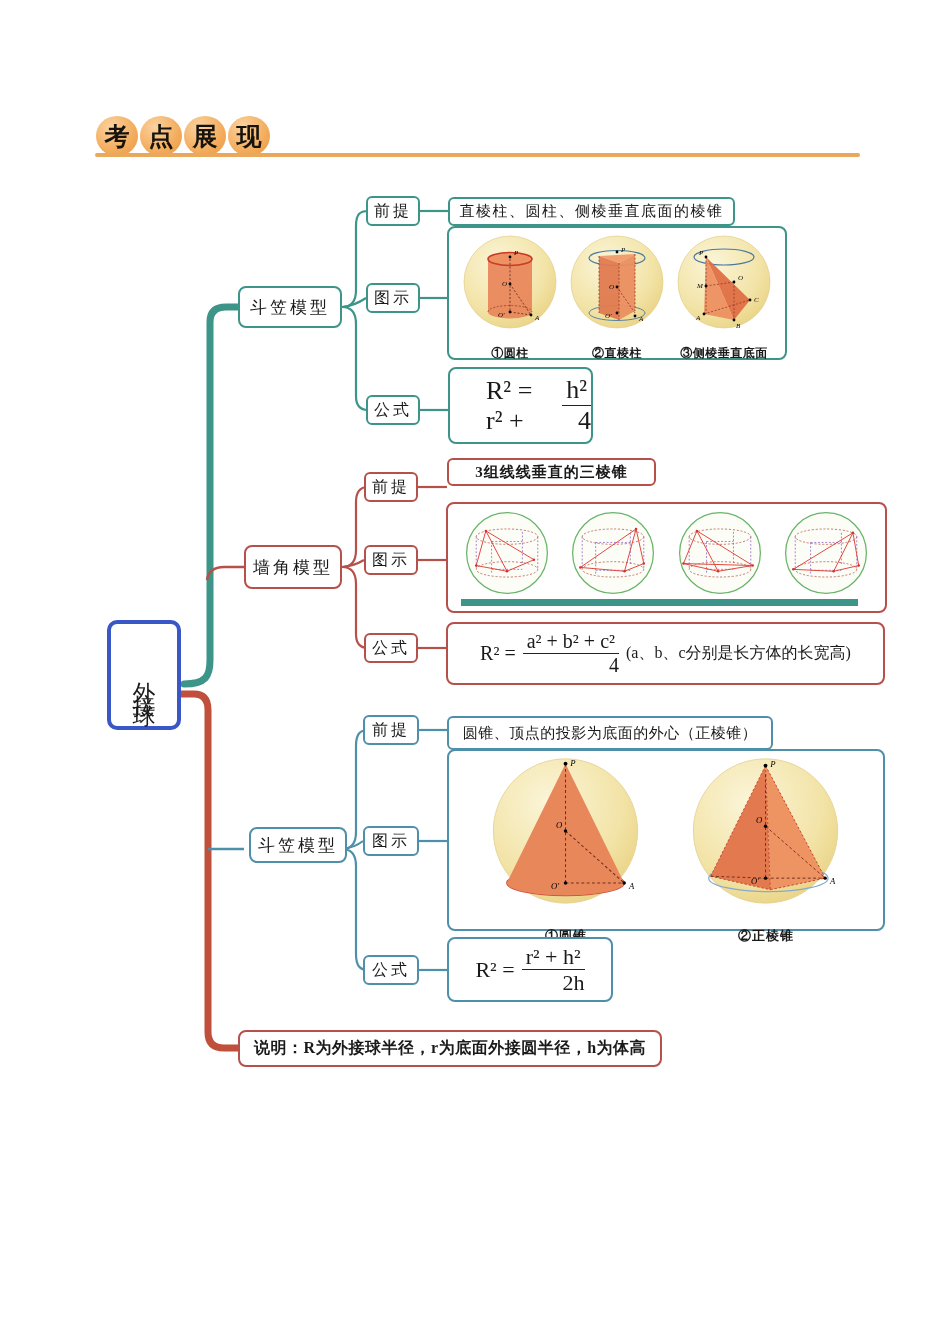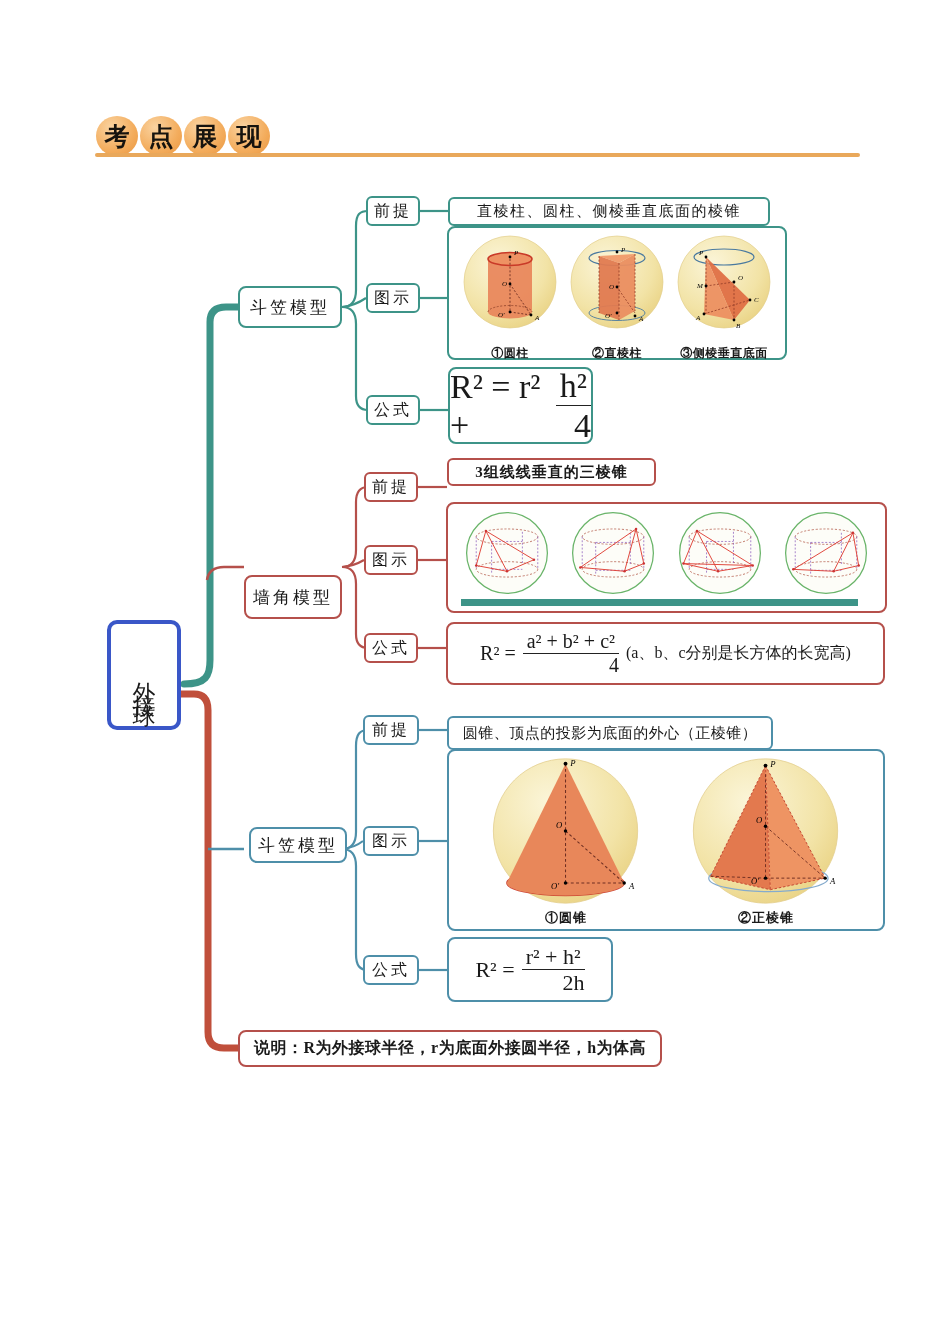--- a/index.html
+++ b/index.html
@@ -23,29 +23,29 @@
   .node-label{font-size:16px;letter-spacing:3px;border-radius:6px;border-width:2px;}
   .premise-text{font-size:15px;letter-spacing:1.5px;}
   .premise-bold{font-weight:bold;letter-spacing:1px;}
   .root-label{font-size:23px;writing-mode:vertical-rl;text-orientation:upright;letter-spacing:11px;
               display:flex;align-items:center;justify-content:center;padding-top:10px;}
   .note-text{font-size:16px;font-weight:bold;letter-spacing:0.5px;}
   
   .formula{display:flex;align-items:center;justify-content:center;gap:7px;}
   .frac{display:inline-flex;flex-direction:column;align-items:flex-end;line-height:1.15;}
   .frac .num{padding:0 4px;border-bottom:1.8px solid #222;}
-  .f1{font-size:34px;}
+  .f1{font-size:26px;margin-left:36px;}
   .f2{font-size:20px;}
   .f2 .note{font-size:16px;letter-spacing:0;}
   .f3{font-size:22px;}
   
   .figrow{display:flex;align-items:flex-start;justify-content:space-evenly;width:100%;height:100%;}
   .figcol{display:flex;flex-direction:column;align-items:center;}
   .caption{font-size:12px;font-weight:bold;margin-top:13px;letter-spacing:0.5px;}
-  .caption-lg{font-size:13px;font-weight:bold;margin-top:2px;letter-spacing:1px;}
+  .caption-lg{font-size:13px;font-weight:bold;margin-top:20px;letter-spacing:1px;}
   .tealbar{position:absolute;left:13px;right:27px;bottom:5px;height:7px;background:#3D9488;}
   .conn{position:absolute;left:0;top:0;}
   svg text{font-family:"Liberation Serif","DejaVu Serif",serif;}
 </style>
 </head>
 <body>
 
 <div class="canvas">
 
   <svg width="0" height="0" style="position:absolute" aria-hidden="true">
@@ -115,21 +115,21 @@
   <div class="box blue-b" style="left:107px;top:620px;width:74px;height:110px;">
     <div class="root-label">外接球</div>
   </div>
 
   <div class="box teal-b branch-label" style="left:238px;top:286px;width:104px;height:42px;">
     <span>斗笠模型</span>
   </div>
   <div class="box teal-b node-label" style="left:366px;top:196px;width:54px;height:30px;">
     <span>前提</span>
   </div>
-  <div class="box teal-b premise-text" style="left:448px;top:197px;width:322px;height:29px;border-radius:6px;align-items:center;">
+  <div class="box teal-b premise-text" style="left:448px;top:197px;width:287px;height:29px;border-radius:6px;align-items:center;">
     <span>直棱柱、圆柱、侧棱垂直底面的棱锥</span>
   </div>
   <div class="box teal-b node-label" style="left:366px;top:283px;width:54px;height:30px;">
     <span>图示</span>
   </div>
 
   <div class="box teal-b" style="left:447px;top:226px;width:340px;height:134px;padding:4px 2px;">
     <div class="figrow">
       <div class="figcol">
         <svg width="96" height="100" viewBox="0 0 96 100">
@@ -200,21 +200,21 @@
   <div class="box teal-b" style="left:448px;top:367px;width:145px;height:77px;">
     <div class="formula f1">
       <span>R² = r² +</span>
       <span class="frac">
         <span class="num">h²</span>
         <span class="den">4</span>
       </span>
     </div>
   </div>
 
-  <div class="box red-b branch-label" style="left:244px;top:575px;width:98px;height:44px;">
+  <div class="box red-b branch-label" style="left:244px;top:545px;width:98px;height:44px;">
     <span>墙角模型</span>
   </div>
   <div class="box red-b node-label" style="left:364px;top:472px;width:54px;height:30px;">
     <span>前提</span>
   </div>
   <div class="box red-b premise-text premise-bold" style="left:447px;top:458px;width:209px;height:28px;border-radius:6px;">
     <span>3组线线垂直的三棱锥</span>
   </div>
   <div class="box red-b node-label" style="left:364px;top:545px;width:54px;height:30px;">
     <span>图示</span>

